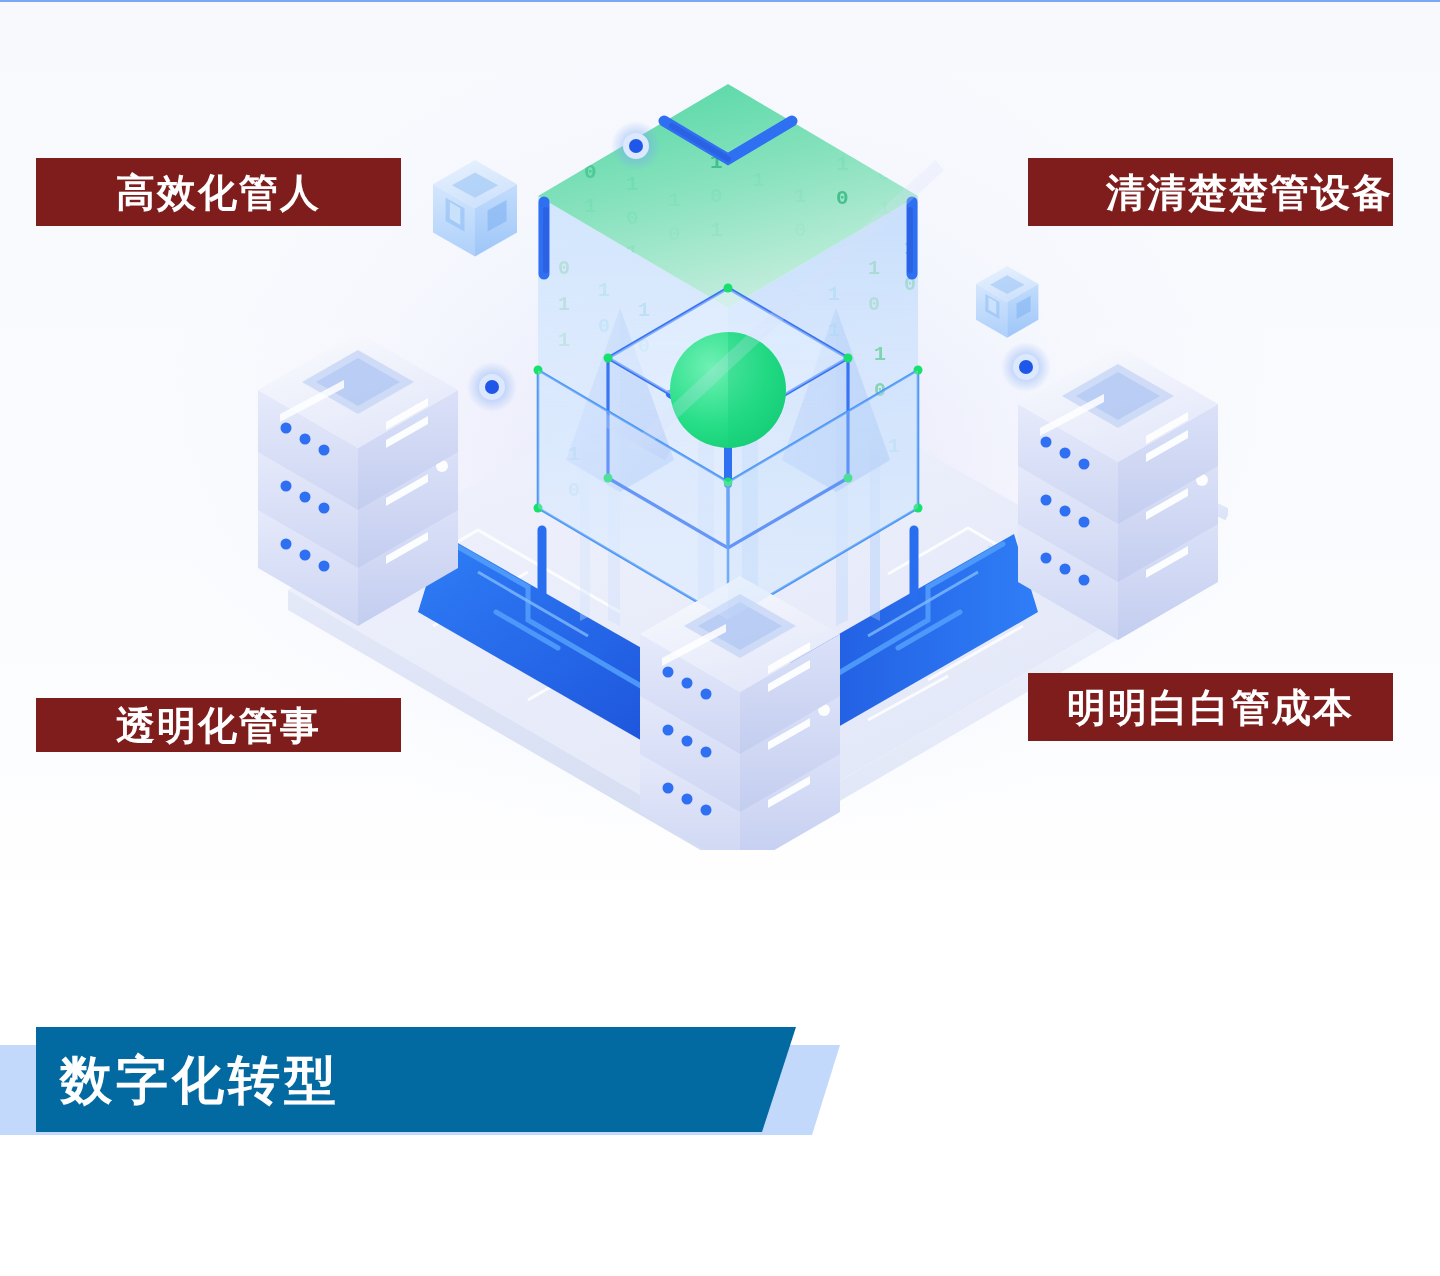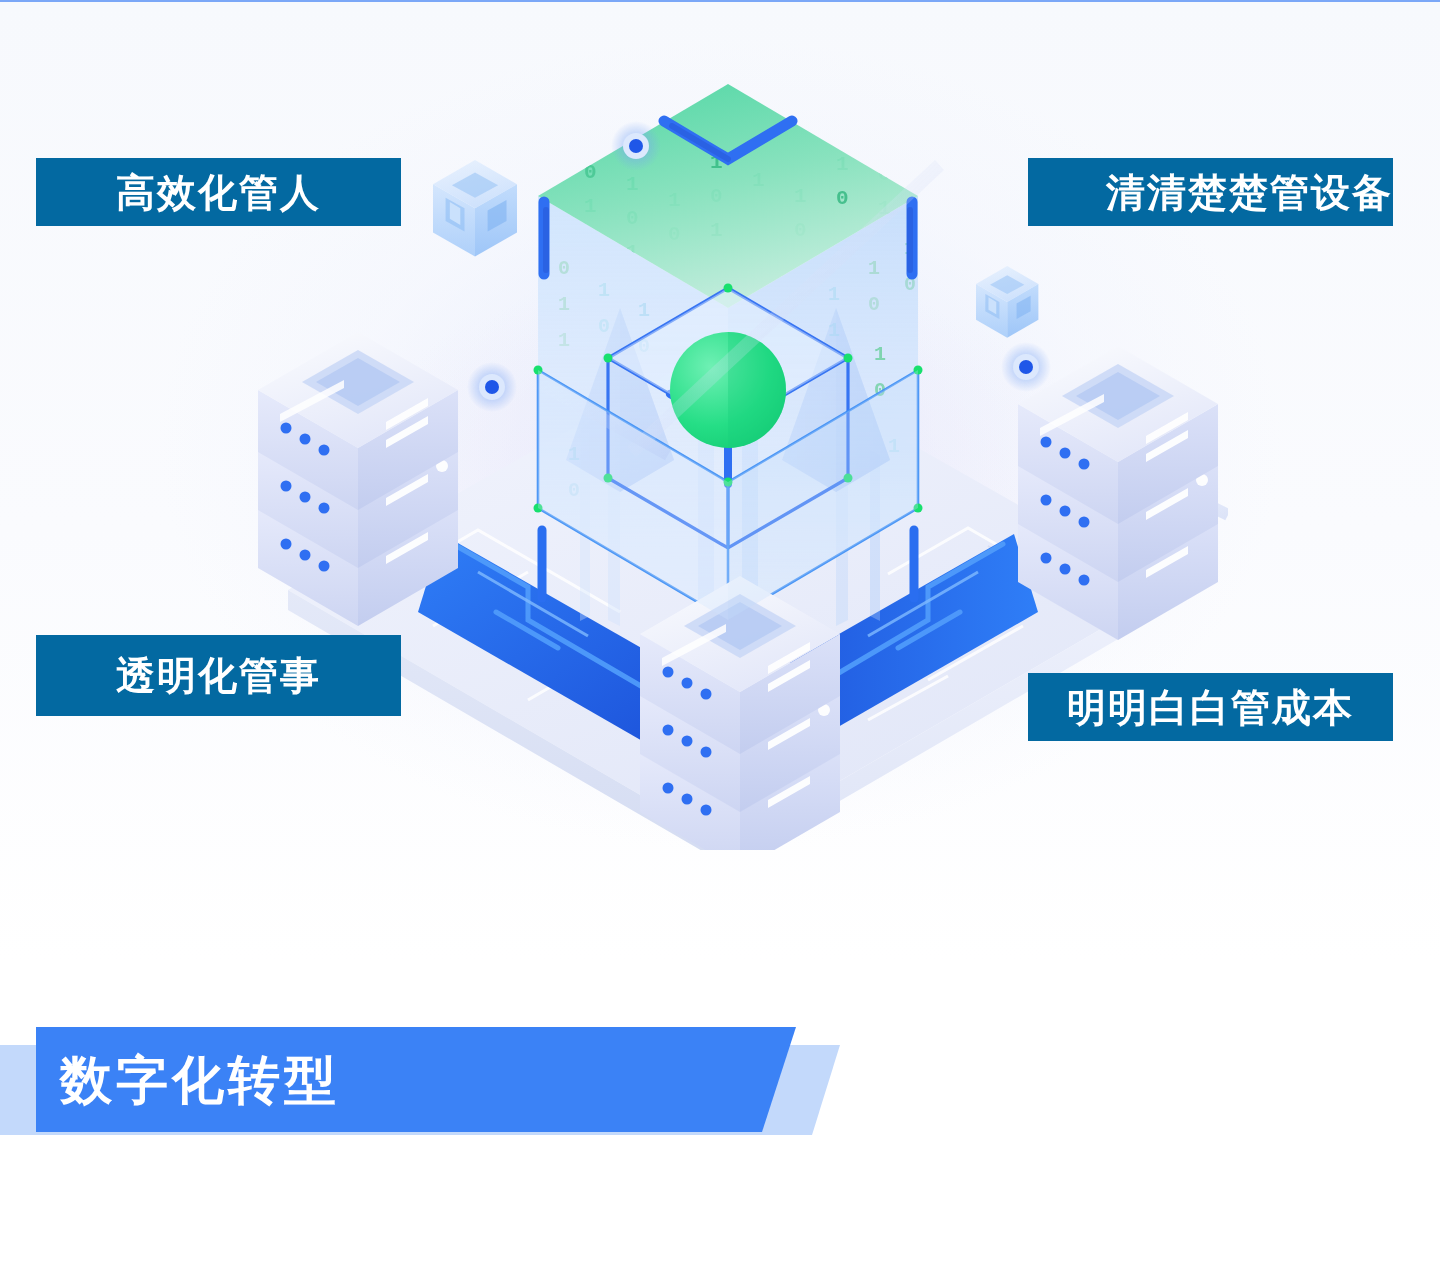--- a/index.html
+++ b/index.html
@@ -49,52 +49,52 @@
     width: 1000px; height: 790px;
   }
   .illo svg { display: block; width: 1000px; height: 790px; }
 
   
   .chip {
     position: absolute;
     display: flex;
     align-items: center;
     justify-content: center;
-    background: #0369a1;
+    background: #7f1d1d;
     color: #ffffff;
     font-size: 39px;
     font-weight: 700;
     letter-spacing: 2px;
     line-height: 1;
     white-space: nowrap;
     user-select: none;
   }
   .chip-tl { left: 36px;   top: 158px; width: 365px; height: 68px; }
   .chip-tr { left: 1028px; top: 158px; width: 365px; height: 68px; justify-content: flex-end; }
-  .chip-bl { left: 36px;   top: 635px; width: 365px; height: 81px; }
+  .chip-bl { left: 36px;   top: 698px; width: 365px; height: 54px; }
   .chip-br { left: 1028px; top: 673px; width: 365px; height: 68px; }
 
   
   .banner {
     position: absolute;
     left: 0; top: 1027px;
     width: 860px; height: 108px;
   }
   .banner-shadow {
     position: absolute;
     left: 0; top: 18px;
     width: 840px; height: 90px;
     background: #c3d9fb;
     clip-path: polygon(0 0, 840px 0, 812px 90px, 0 90px);
   }
   .banner-main {
     position: absolute;
     left: 36px; top: 0;
     width: 760px; height: 105px;
-    background: #3b82f6;
+    background: #0369a1;
     clip-path: polygon(0 0, 760px 0, 726px 105px, 0 105px);
     display: flex;
     align-items: center;
   }
   .banner-text {
     color: #ffffff;
     font-size: 52px;
     font-weight: 700;
     letter-spacing: 4px;
     line-height: 1;

